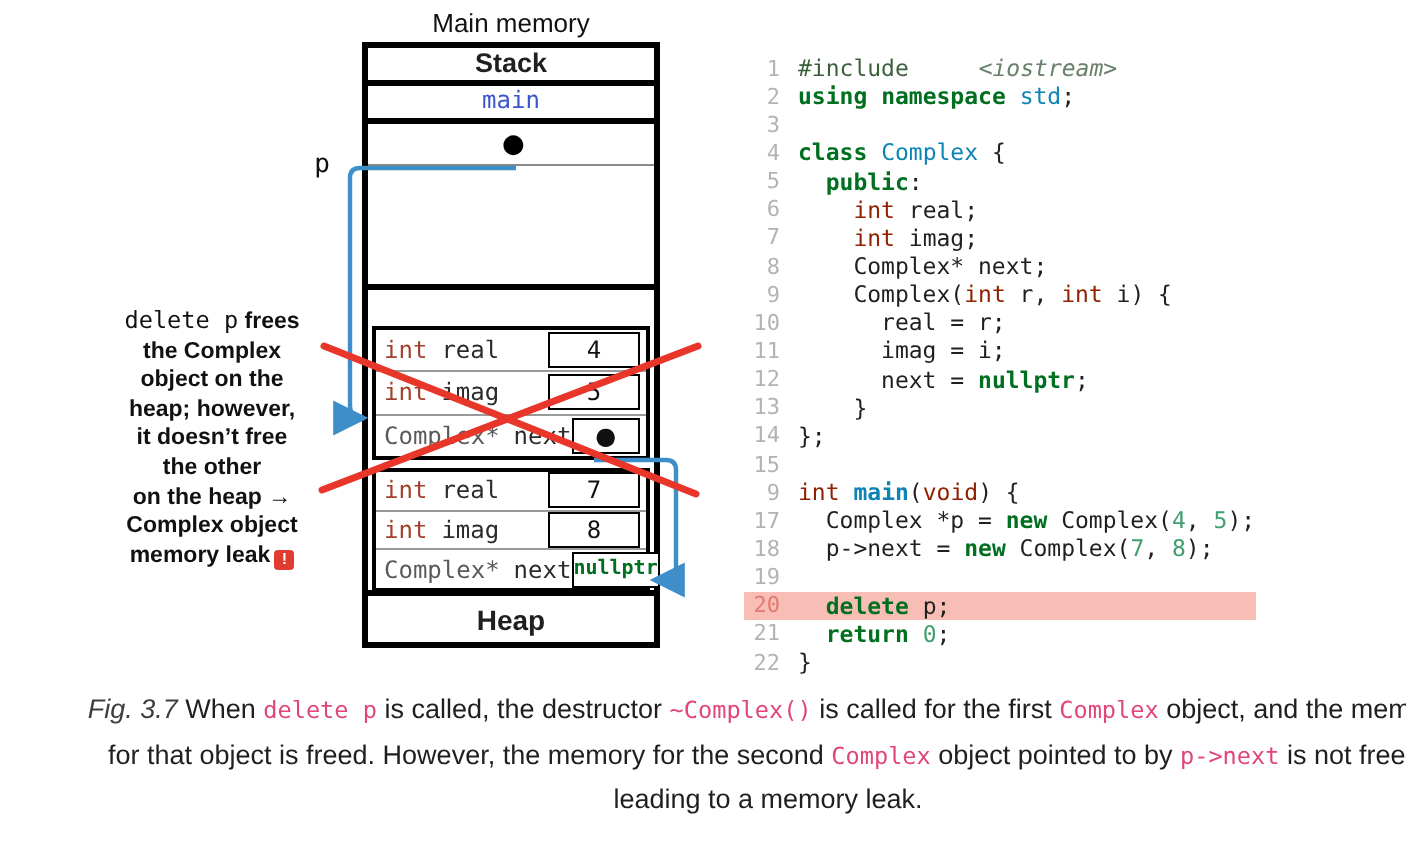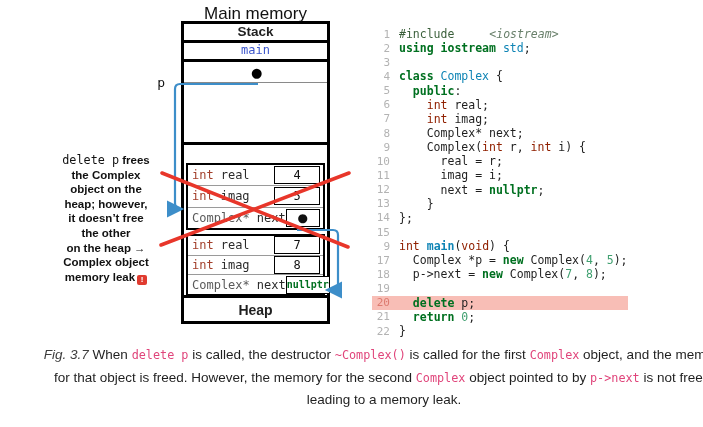--- a/index.html
+++ b/index.html
@@ -1,21 +1,21 @@
 <!DOCTYPE html>
 <html><head>
 <meta charset="utf-8">
 <style>
   html,body{margin:0;padding:0;background:#fff;}
   .screen{position:relative;width:703px;height:427px;background:#fff;overflow:hidden;
           font-family:"Liberation Sans",sans-serif;color:#1f1f1f;}
 
   
   #diagram-title{position:absolute;left:181px;top:4px;width:149px;text-align:center;
-                 font-size:17px;color:#111;}
+                 font-size:13px;color:#111;}
   #memory-box{position:absolute;left:181px;top:21px;width:149px;height:303px;
               border:3px solid #000;box-sizing:border-box;background:#fff;}
   #stack-row{height:16px;border-bottom:3px solid #000;text-align:center;
              font-weight:bold;font-size:13.5px;line-height:16px;}
   #frame-row{height:16px;border-bottom:3px solid #000;text-align:center;
              font-family:"DejaVu Sans Mono",monospace;font-size:12px;line-height:15px;color:#3b55cc;}
   #p-slot{position:relative;height:20px;border-bottom:1px solid #8a8a8a;}
   #p-dot{position:absolute;left:67px;top:0;height:20px;display:flex;align-items:center;
          font-size:13px;color:#000;font-family:"DejaVu Sans",sans-serif;}
   #stack-empty{height:59px;border-bottom:3px solid #000;}
@@ -144,21 +144,21 @@
       </marker>
     </defs>
     <path d="M258,84 L180,84 Q175,84 175,89 L175,203 Q175,209 181,209 L182,209" fill="none" stroke="#3d8ec9" stroke-width="2.2" marker-end="url(#arr)"></path>
     <path d="M297,230 L333,230 Q338,230 338,235 L338,284 Q338,290 332,290 L327,290" fill="none" stroke="#3d8ec9" stroke-width="2.2" marker-end="url(#arr)"></path>
     <line x1="162" y1="173" x2="348" y2="247" stroke="#e8362a" stroke-width="3.5" stroke-linecap="round"></line>
     <line x1="161" y1="245" x2="349" y2="173" stroke="#e8362a" stroke-width="3.5" stroke-linecap="round"></line>
   </svg>
 
   <div id="code-listing">
       <div class="code-line"><span class="ln">1</span><span class="tk-cp">#include</span><span class="tk-t"> </span><span class="tk-cpf">&lt;iostream&gt;</span></div>
-      <div class="code-line"><span class="ln">2</span><span class="tk-k">using</span><span class="tk-t"> </span><span class="tk-k">iostream</span><span class="tk-t"> </span><span class="tk-nc">std</span><span class="tk-t">;</span></div>
+      <div class="code-line"><span class="ln">2</span><span class="tk-k">using</span><span class="tk-t"> </span><span class="tk-k">namespace</span><span class="tk-t"> </span><span class="tk-nc">std</span><span class="tk-t">;</span></div>
       <div class="code-line"><span class="ln">3</span></div>
       <div class="code-line"><span class="ln">4</span><span class="tk-k">class</span><span class="tk-t"> </span><span class="tk-nc">Complex</span><span class="tk-t"> {</span></div>
       <div class="code-line"><span class="ln">5</span><span class="tk-t">  </span><span class="tk-k">public</span><span class="tk-t">:</span></div>
       <div class="code-line"><span class="ln">6</span><span class="tk-t">    </span><span class="tk-kt">int</span><span class="tk-t"> real;</span></div>
       <div class="code-line"><span class="ln">7</span><span class="tk-t">    </span><span class="tk-kt">int</span><span class="tk-t"> imag;</span></div>
       <div class="code-line"><span class="ln">8</span><span class="tk-t">    Complex* next;</span></div>
       <div class="code-line"><span class="ln">9</span><span class="tk-t">    Complex(</span><span class="tk-kt">int</span><span class="tk-t"> r, </span><span class="tk-kt">int</span><span class="tk-t"> i) {</span></div>
       <div class="code-line"><span class="ln">10</span><span class="tk-t">      real = r;</span></div>
       <div class="code-line"><span class="ln">11</span><span class="tk-t">      imag = i;</span></div>
       <div class="code-line"><span class="ln">12</span><span class="tk-t">      next = </span><span class="tk-k">nullptr</span><span class="tk-t">;</span></div>

